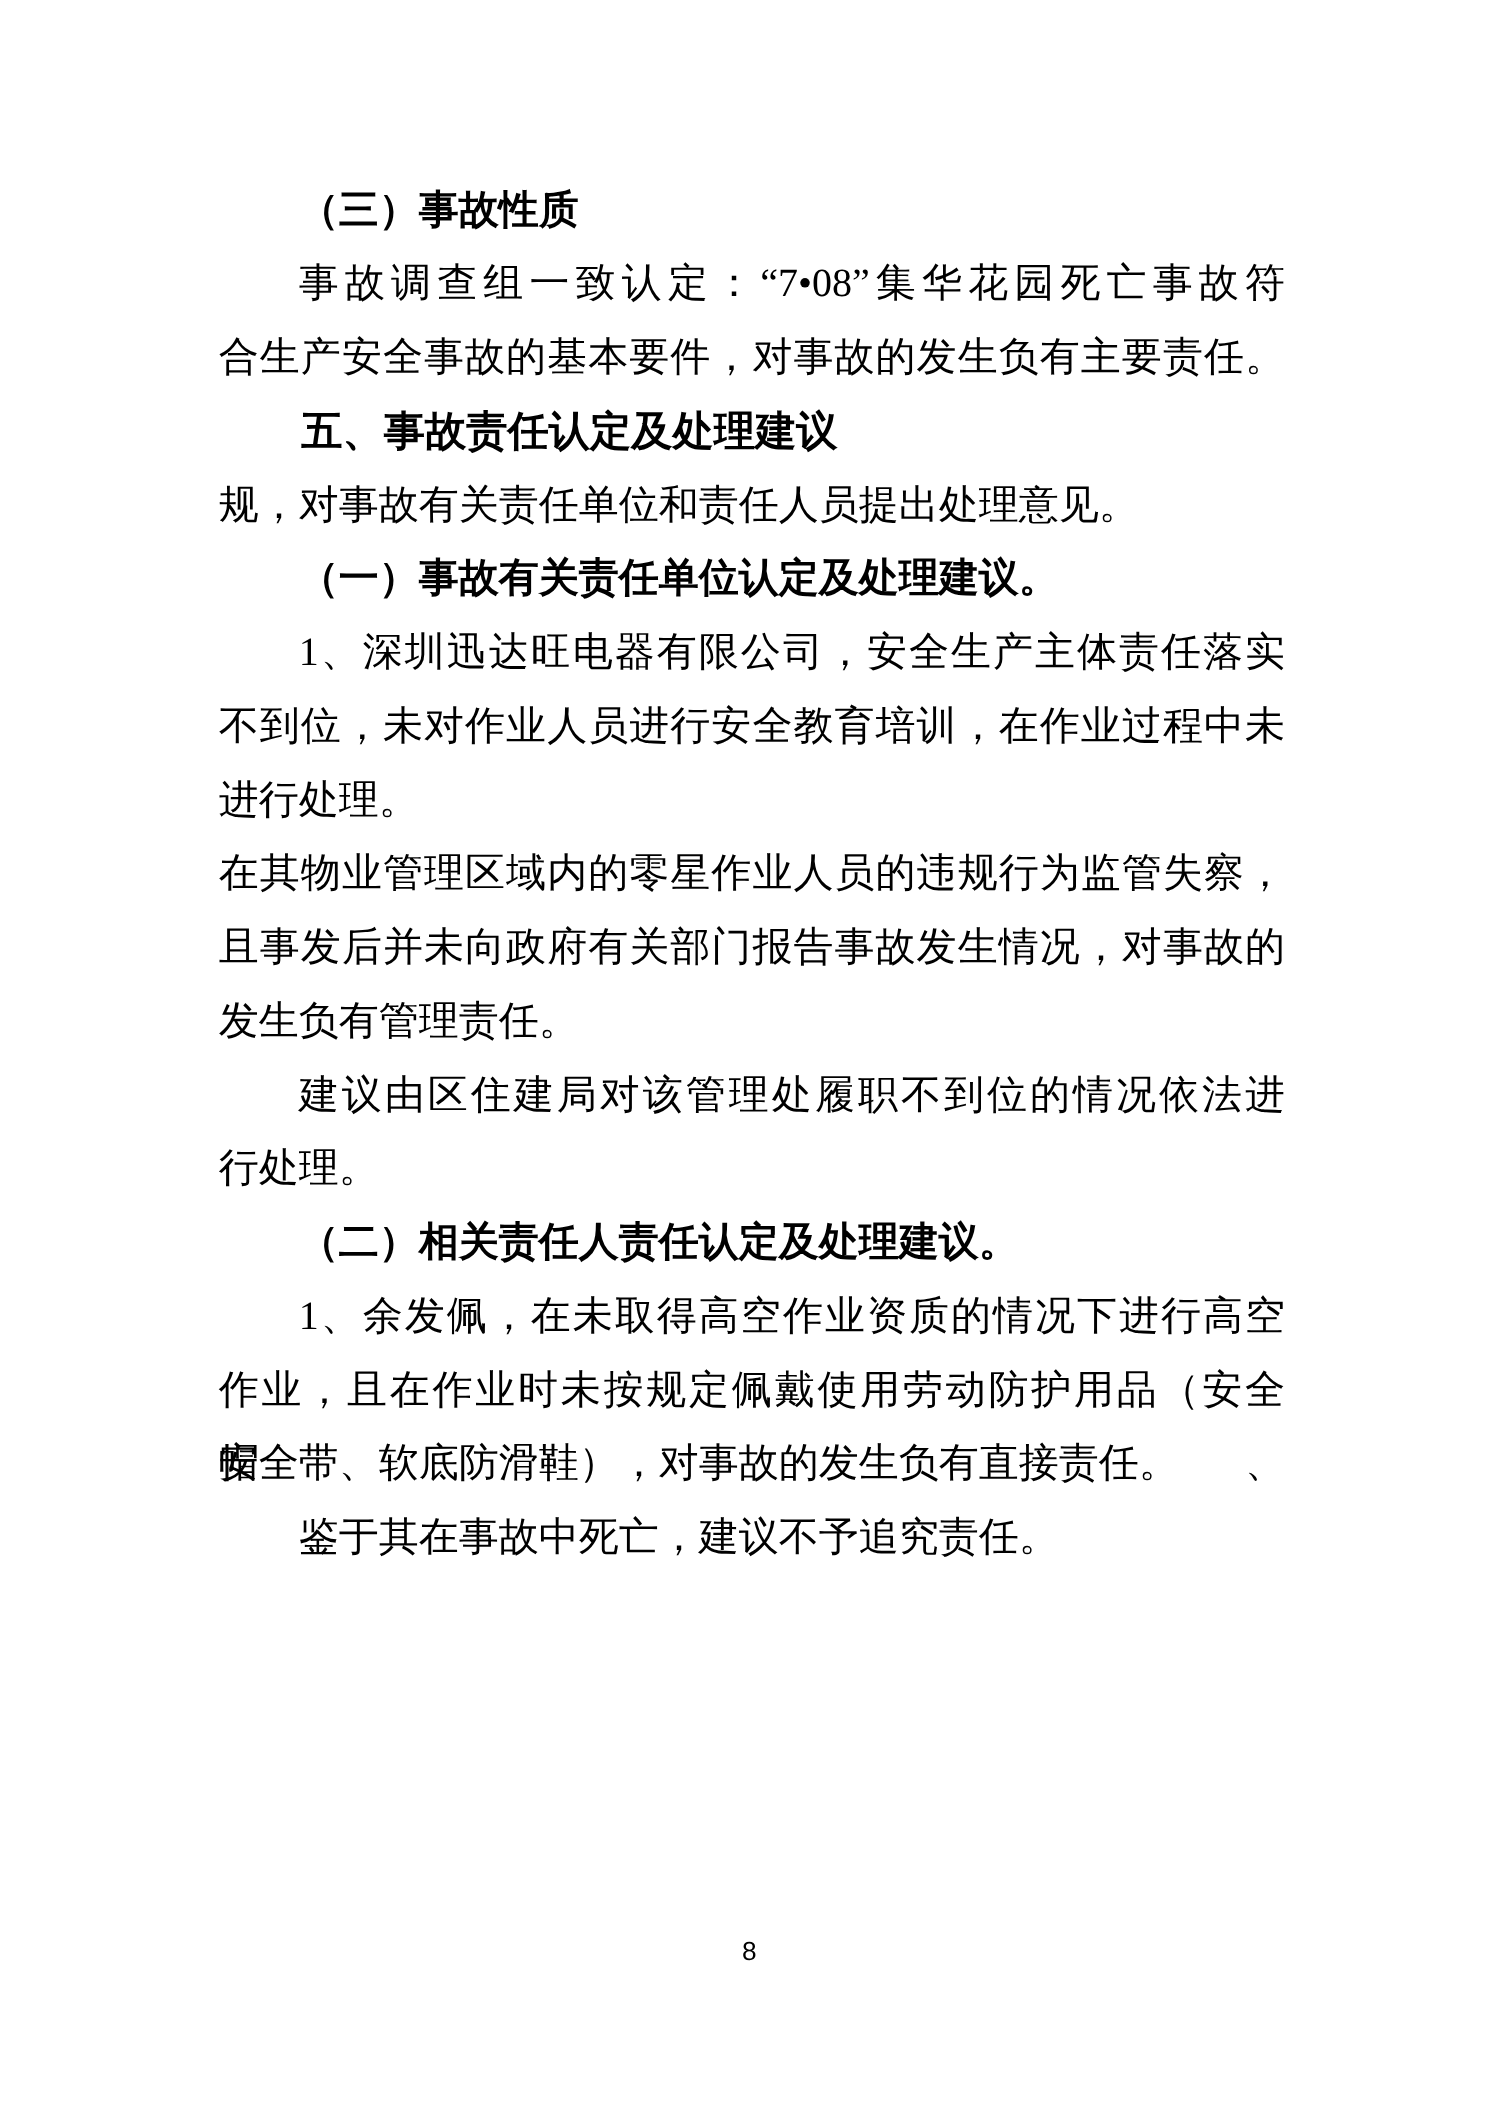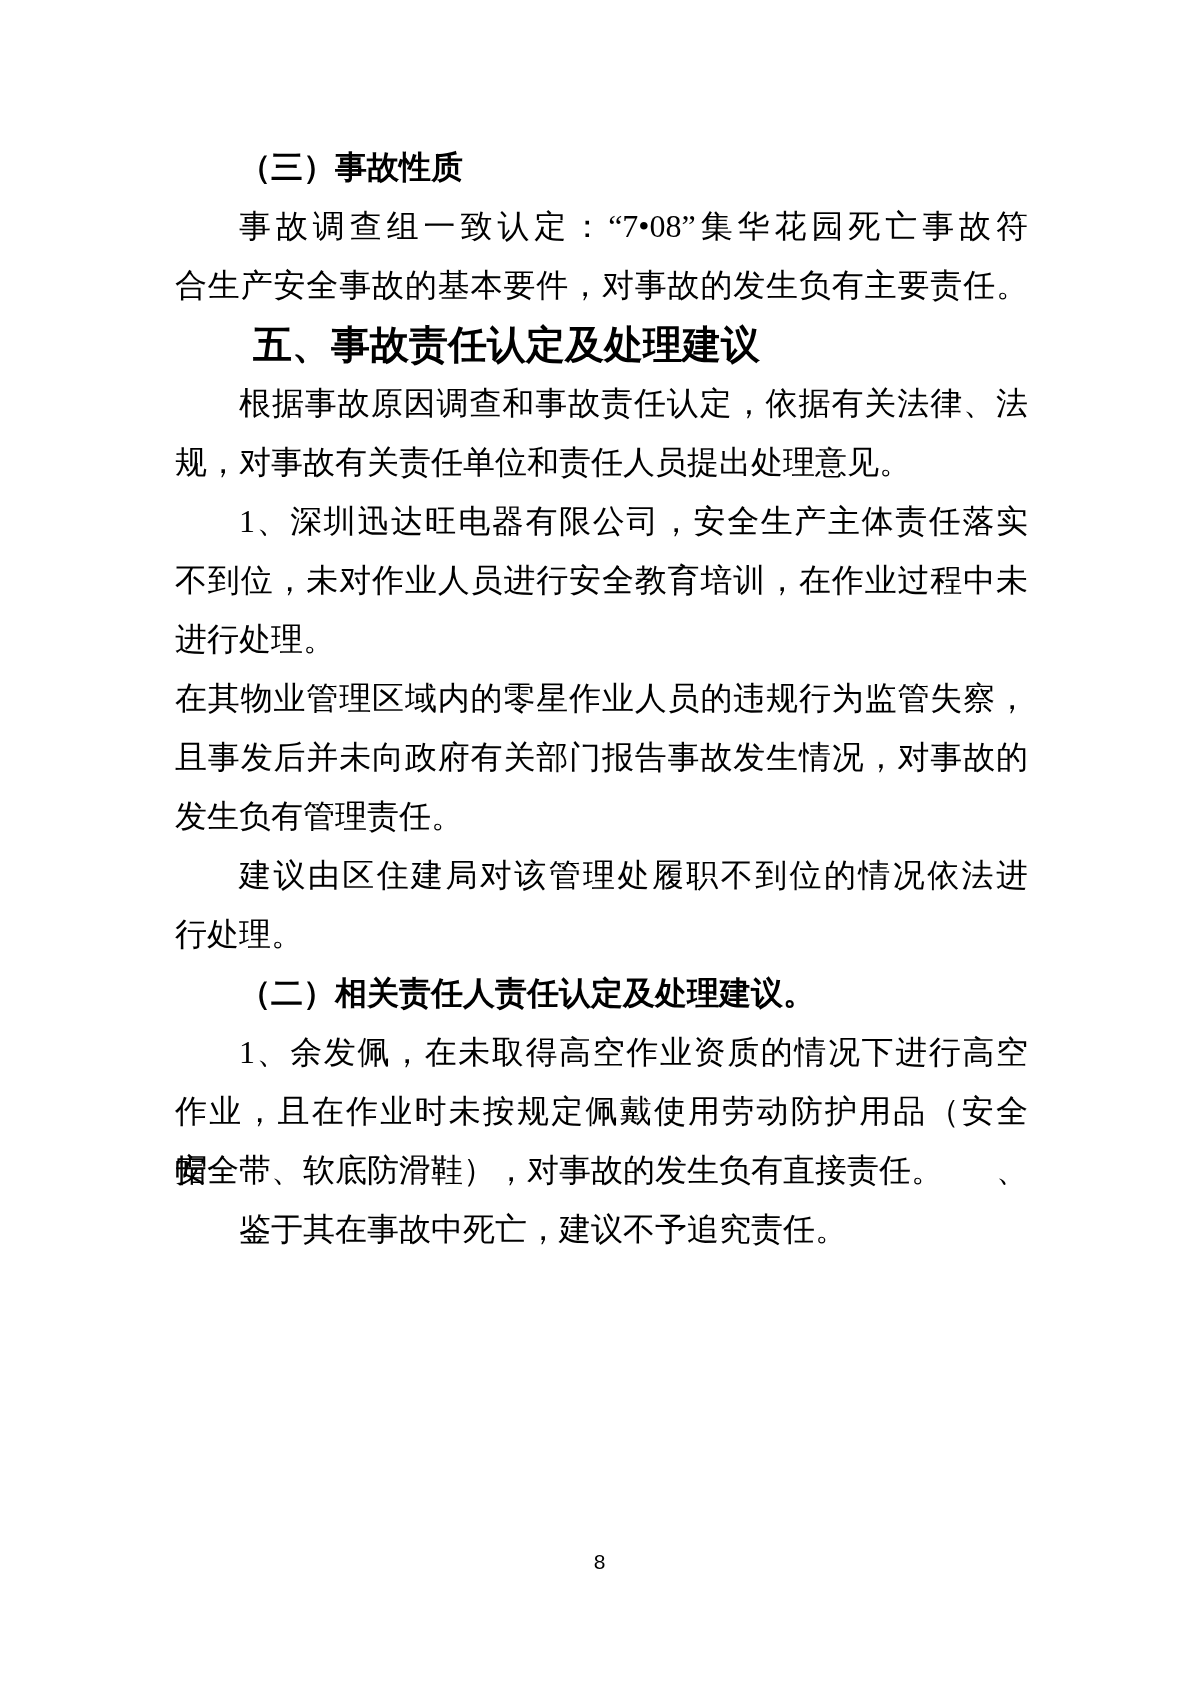--- a/index.html
+++ b/index.html
@@ -34,21 +34,21 @@
   }
   .line.fill {
     white-space: normal;
     text-align: justify;
     text-align-last: justify;
     -moz-text-align-last: justify;
   }
   .line.first { text-indent: 2em; }
   .para.h1 .line {
     font-weight: 700;
-    font-size: 39px;
+    font-size: 33px;
     font-family: "Liberation Sans", "DejaVu Sans", sans-serif;
   }
   .para.h2 .line {
     font-weight: 700;
     font-size: 32px;
     font-family: "Liberation Serif", "DejaVu Serif", serif;
   }
   .page-footer {
     position: absolute;
     left: 0;
@@ -70,22 +70,24 @@
         <div class="line first">（三）事故性质</div>
       </div>
       <div class="para body">
         <div class="line fill first">事故调查组一致认定：“7•08”集华花园死亡事故符</div>
         <div class="line fill">合生产安全事故的基本要件，对事故的发生负有主要责任。</div>
       </div>
       <div class="para h1">
         <div class="line first">五、事故责任认定及处理建议</div>
       </div>
       <div class="para body">
-        <div class="line fill first">根据事故原因调查和事故责任认定，依据有关法律、法</div>
         <div class="line">规，对事故有关责任单位和责任人员提出处理意见。</div>
+      </div>
+      <div class="para h2">
+        <div class="line first">（一）事故有关责任单位认定及处理建议。</div>
       </div>
       <div class="para body">
         <div class="line fill first">1、深圳迅达旺电器有限公司，安全生产主体责任落实</div>
         <div class="line fill">不到位，未对作业人员进行安全教育培训，在作业过程中未</div>
       </div>
       <div class="para body">
         <div class="line">进行处理。</div>
       </div>
       <div class="para body">
         <div class="line fill">在其物业管理区域内的零星作业人员的违规行为监管失察，</div>

